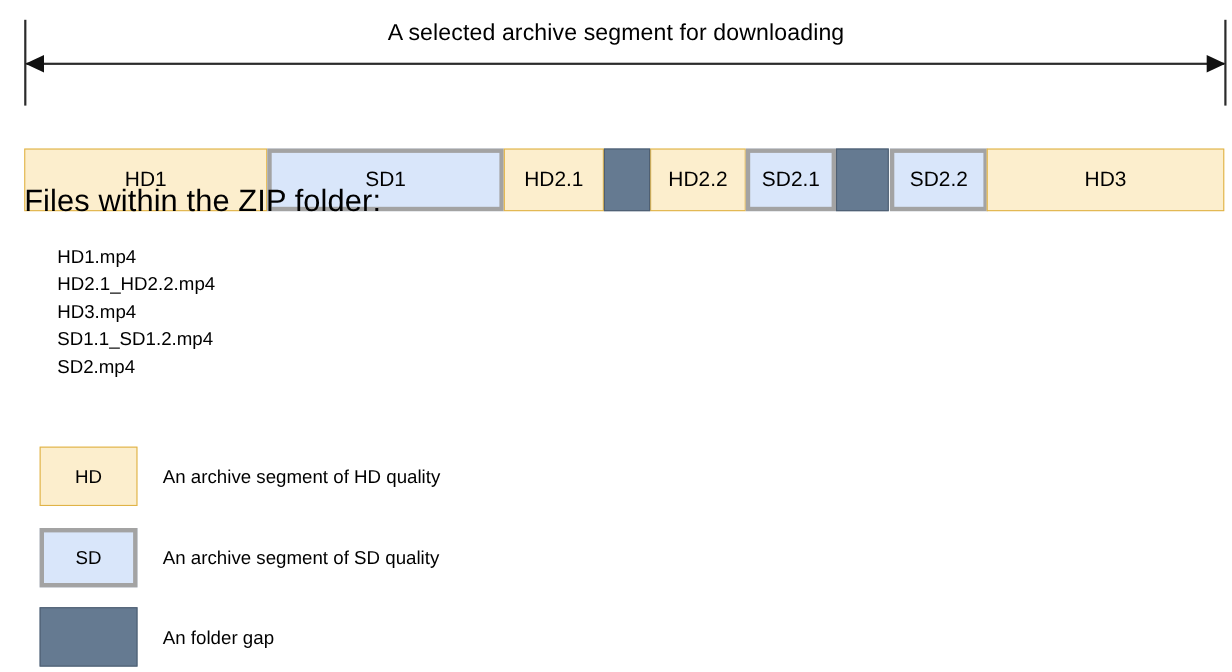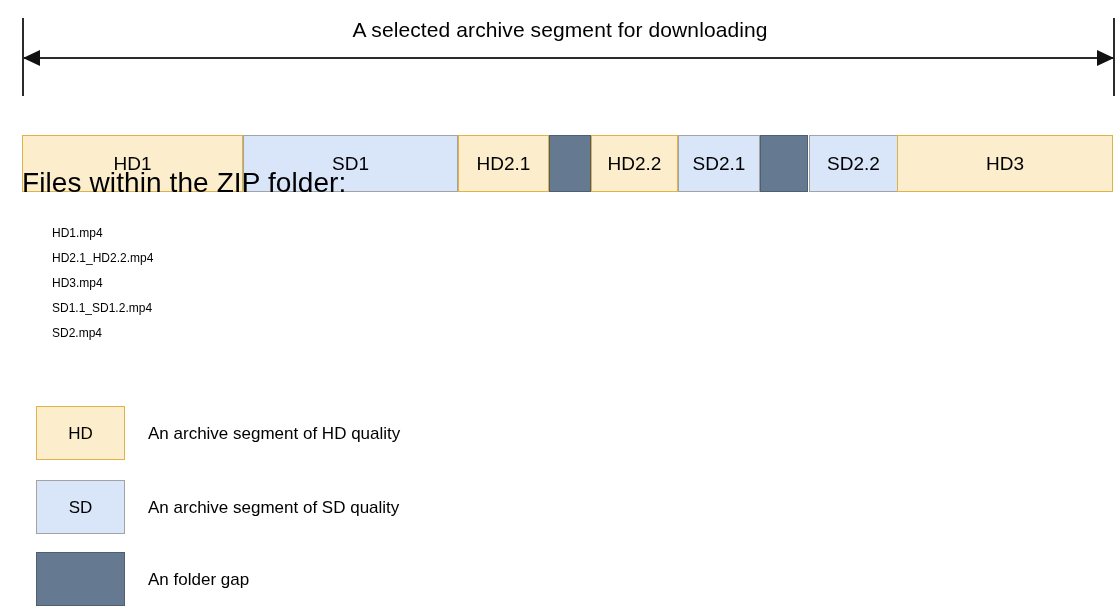--- a/index.html
+++ b/index.html
@@ -27,28 +27,28 @@
   #arrowhead-right{left:1097px;border-left:17px solid #111111;}
 
   
   #timeline-bar{position:absolute;left:22px;top:95px;width:1013px;height:57px;margin-top:40px;}
   .segment{
     position:absolute;top:0;height:57px;box-sizing:border-box;
     display:flex;align-items:center;justify-content:center;
     font-size:19px;line-height:19px;white-space:nowrap;
   }
   .seg-hd{background:#fceecd;border:1px solid #e0b347;}
-  .seg-sd{background:#d9e6fa;border:1px solid #a3a3a3;}
+  .seg-sd{background:#d9e6fa;border:4px solid #a3a3a3;}
   .seg-gap{background:#657a91;border:1px solid #4e5f73;}
 
   
   #zip-section{position:absolute;left:22px;top:168px;width:600px;}
   #zip-heading{font-size:28px;line-height:30px;letter-spacing:0.1px;}
   #zip-file-list{list-style:none;margin:0;padding:0;position:absolute;left:30px;top:53px;width:540px;}
-  #zip-file-list li{font-size:12px;line-height:25px;white-space:nowrap;}
+  #zip-file-list li{font-size:17px;line-height:25px;white-space:nowrap;}
 
   
   #legend{position:absolute;left:36px;top:406px;width:700px;}
   .legend-row{position:absolute;left:0;height:55px;width:700px;}
   #legend-row-hd{top:0;}
   #legend-row-sd{top:74px;}
   #legend-row-gap{top:146px;}
   .legend-swatch{
     position:absolute;left:0;top:0;width:89px;height:54px;box-sizing:border-box;
     display:flex;align-items:center;justify-content:center;

